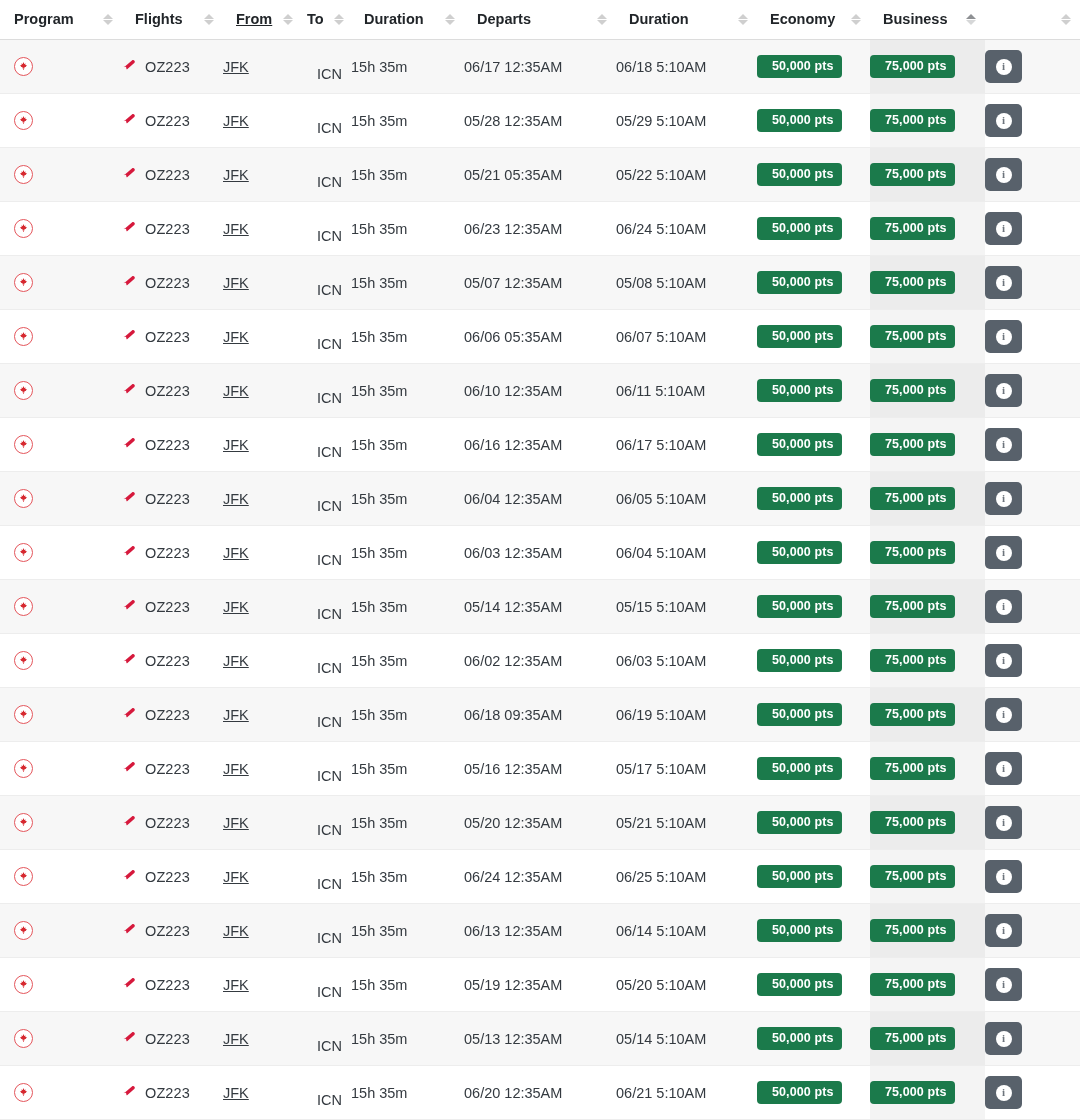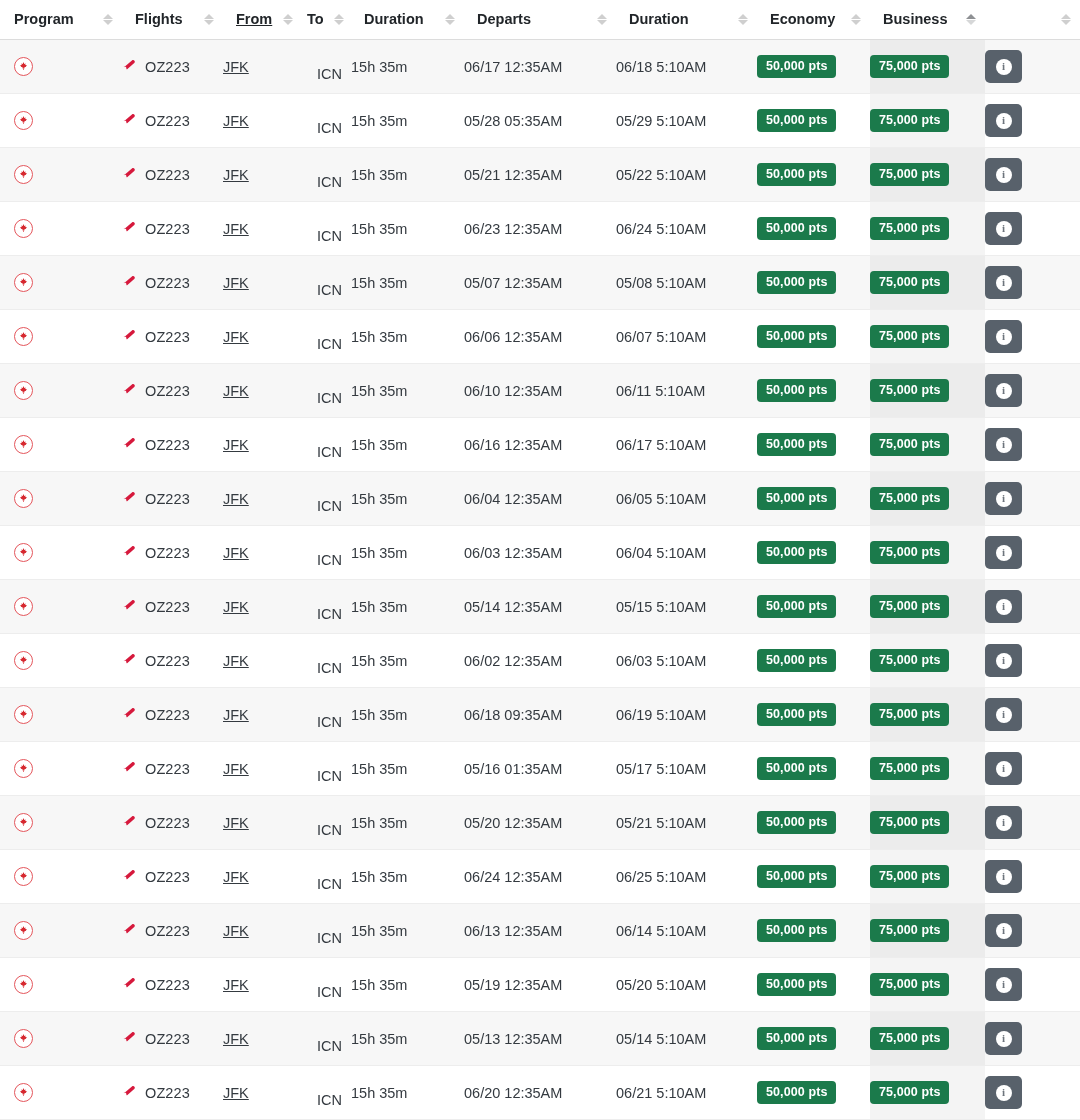--- a/index.html
+++ b/index.html
@@ -118,21 +118,21 @@
   .flight-no { letter-spacing: .1px; }
 
   
   .pts-badge {
     display: inline-block;
     background: #1b7a4b;
     color: #ffffff;
     font-size: 12.5px;
     font-weight: bold;
     border-radius: 4px;
-    padding: 5px 9px 6px 9px;
+    padding: 5px 9px 6px 15px;
     line-height: 1;
     letter-spacing: .1px;
     white-space: nowrap;
   }
 
   
   .info-btn {
     width: 37px; height: 33px;
     background: #58616b;
     border: none;
@@ -361,21 +361,21 @@
             <span>ICN</span>
           </div>
         </td>
         <td class="col-duration">
           <div class="cell">
             <span>15h 35m</span>
           </div>
         </td>
         <td class="col-departs">
           <div class="cell">
-            <span>05/28 05:35AM</span>
+            <span>05/28 12:35AM</span>
           </div>
         </td>
         <td class="col-arrives">
           <div class="cell">
             <span>05/29 5:10AM</span>
           </div>
         </td>
         <td class="col-economy">
           <div class="cell">
             <span class="pts-badge">50,000 pts</span>
@@ -423,21 +423,21 @@
             <span>ICN</span>
           </div>
         </td>
         <td class="col-duration">
           <div class="cell">
             <span>15h 35m</span>
           </div>
         </td>
         <td class="col-departs">
           <div class="cell">
-            <span>05/21 12:35AM</span>
+            <span>05/21 05:35AM</span>
           </div>
         </td>
         <td class="col-arrives">
           <div class="cell">
             <span>05/22 5:10AM</span>
           </div>
         </td>
         <td class="col-economy">
           <div class="cell">
             <span class="pts-badge">50,000 pts</span>
@@ -609,21 +609,21 @@
             <span>ICN</span>
           </div>
         </td>
         <td class="col-duration">
           <div class="cell">
             <span>15h 35m</span>
           </div>
         </td>
         <td class="col-departs">
           <div class="cell">
-            <span>06/06 12:35AM</span>
+            <span>06/06 05:35AM</span>
           </div>
         </td>
         <td class="col-arrives">
           <div class="cell">
             <span>06/07 5:10AM</span>
           </div>
         </td>
         <td class="col-economy">
           <div class="cell">
             <span class="pts-badge">50,000 pts</span>
@@ -1105,21 +1105,21 @@
             <span>ICN</span>
           </div>
         </td>
         <td class="col-duration">
           <div class="cell">
             <span>15h 35m</span>
           </div>
         </td>
         <td class="col-departs">
           <div class="cell">
-            <span>05/16 01:35AM</span>
+            <span>05/16 12:35AM</span>
           </div>
         </td>
         <td class="col-arrives">
           <div class="cell">
             <span>05/17 5:10AM</span>
           </div>
         </td>
         <td class="col-economy">
           <div class="cell">
             <span class="pts-badge">50,000 pts</span>

